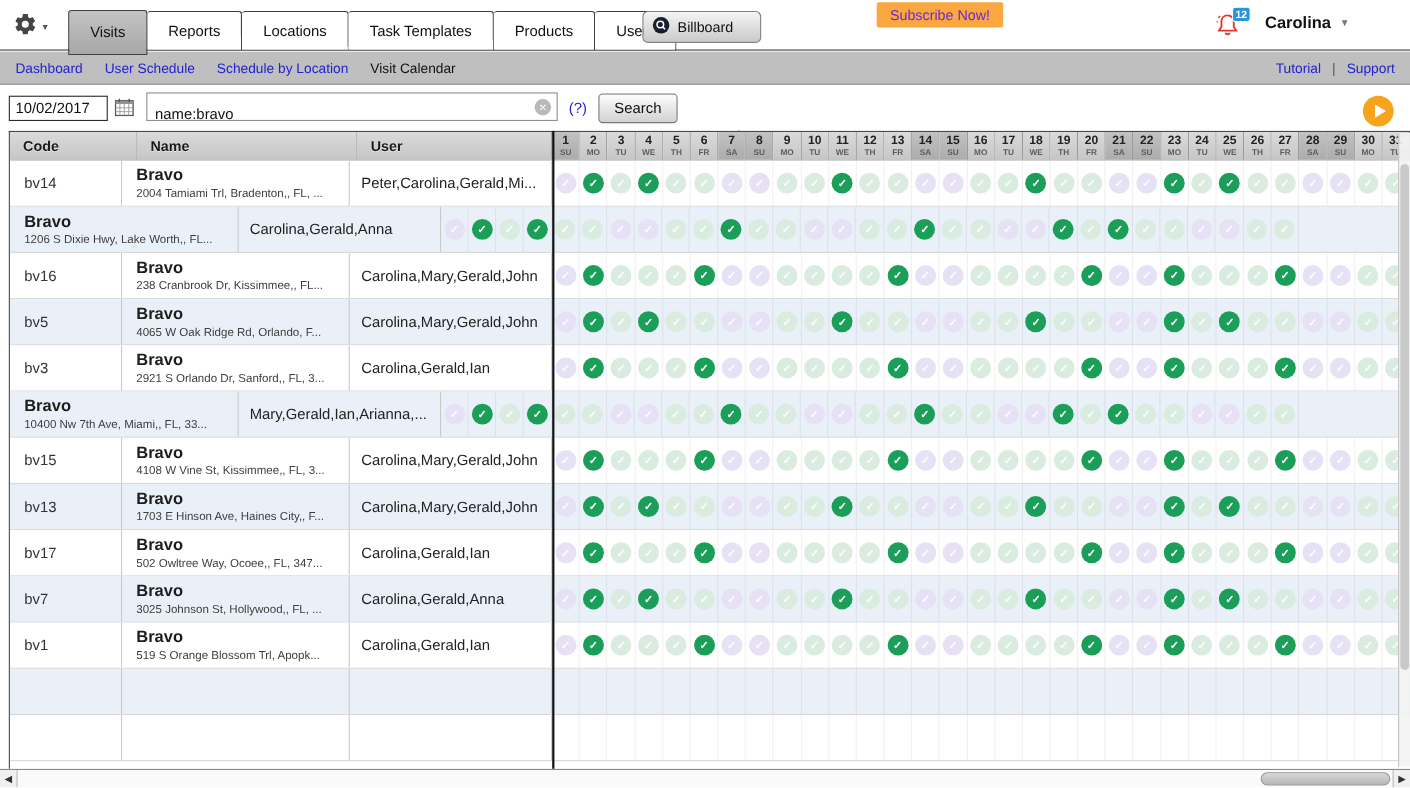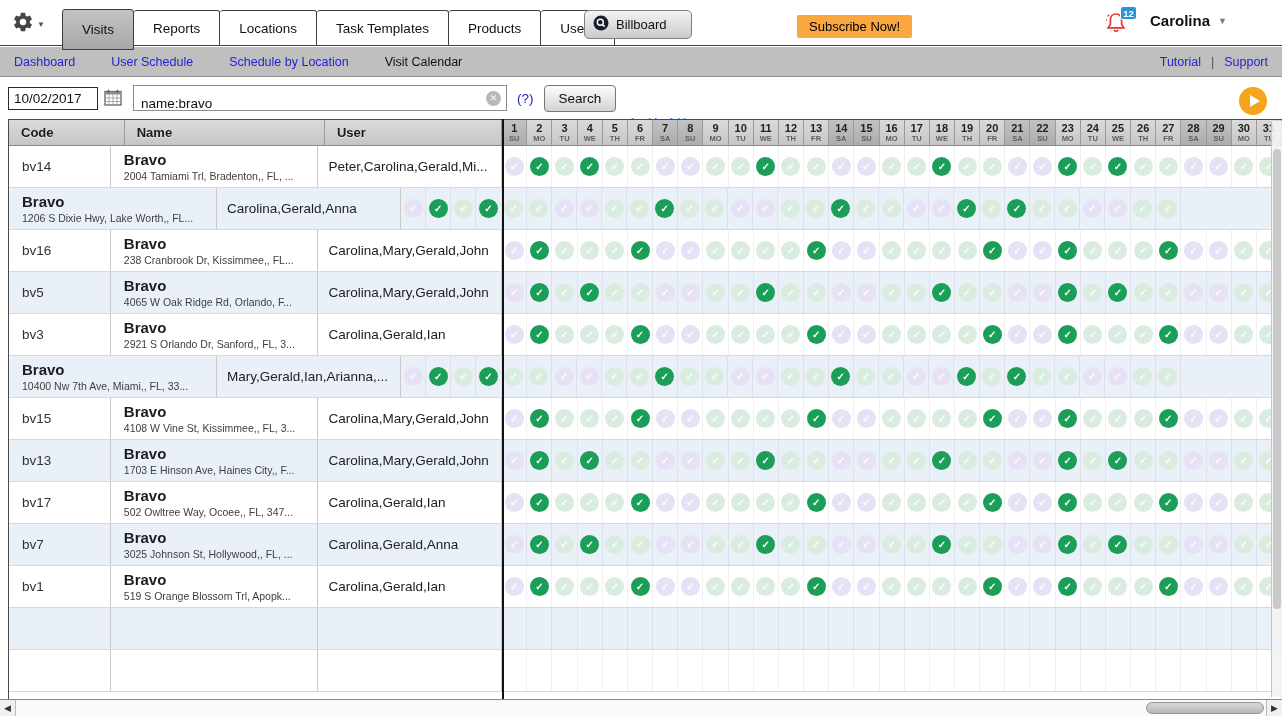--- a/index.html
+++ b/index.html
@@ -16,37 +16,37 @@
   .tab { height:36px; background:#fff; border:1px solid #3f3f3f; border-left:none;
          padding:0 19px; font-size:13.5px; color:#111; display:flex; align-items:center;
          cursor:pointer; border-radius:3px 3px 0 0; }
   .tab:first-child { border-left:1px solid #3f3f3f; }
   .tab.active { background:linear-gradient(#c3c3c3,#a7a7a7); height:41px; margin-bottom:-4px;
                 border-radius:3px 3px 0 0; position:relative; z-index:6; }
   .billboard { position:absolute; left:584px; top:10px; height:29px; padding:0 24px 0 8px;
                display:flex; align-items:center; gap:7px; font-size:13px; color:#111;
                background:linear-gradient(#f4f4f4,#cacaca); border:1px solid #808080;
                border-radius:5px; cursor:pointer; font-family:inherit; }
-  .subscribe { position:absolute; left:797px; top:15px; height:23px; padding:0 12px;
-               background:#f9a73e; color:#000000; font-size:13px; display:flex;
+  .subscribe { position:absolute; left:797px; top:2px; height:23px; padding:0 12px;
+               background:#f9a73e; color:#6d28d9; font-size:13px; display:flex;
                align-items:center; border-radius:2px; cursor:pointer;text-align:right; }
   .bellwrap { position:absolute; left:1103px; top:9px; width:34px; height:30px; cursor:pointer; }
   .badge { position:absolute; left:17px; top:-3px; min-width:17px; height:14px; background:#2a96d8;
            border:1px solid #fff; border-radius:3px; color:#fff; font-size:9.5px; font-weight:bold;
            display:flex; align-items:center; justify-content:center; padding:0 2px; }
   .usermenu { position:absolute; left:1150px; top:12px; display:flex; align-items:center; gap:8px;
               cursor:pointer; }
   .usermenu .name { font-size:15px; font-weight:bold; color:#111; }
   .usermenu .chev { font-size:9px; color:#777; }
 
   
   .subnav { position:absolute; left:0; top:47px; width:1282px; height:30px; background:#bfbfbf;
             border-bottom:1px solid #8f8f8f; display:flex; align-items:center; padding:0 14px;
             font-size:12.5px; }
-  .subnav .links { display:flex; gap:36px; }
+  .subnav .links { display:flex; gap:20px; }
   .navlink { color:#2323cf; text-decoration:none; cursor:pointer; }
   .navlink.current { color:#111; cursor:default; }
   .subnav .right { margin-left:auto; display:flex; gap:10px; align-items:center; }
   .subnav .sep { color:#555; }
 
   
   .toolbar { position:absolute; left:0; top:78px; width:1282px; height:41px; background:#fff;
              display:flex; align-items:center; padding-left:8px; }
   .date-input { width:90px; height:23px; border:1.5px solid #2b2b2b; font-size:13.5px;
                 padding:0 5px; font-family:inherit; color:#111; }

